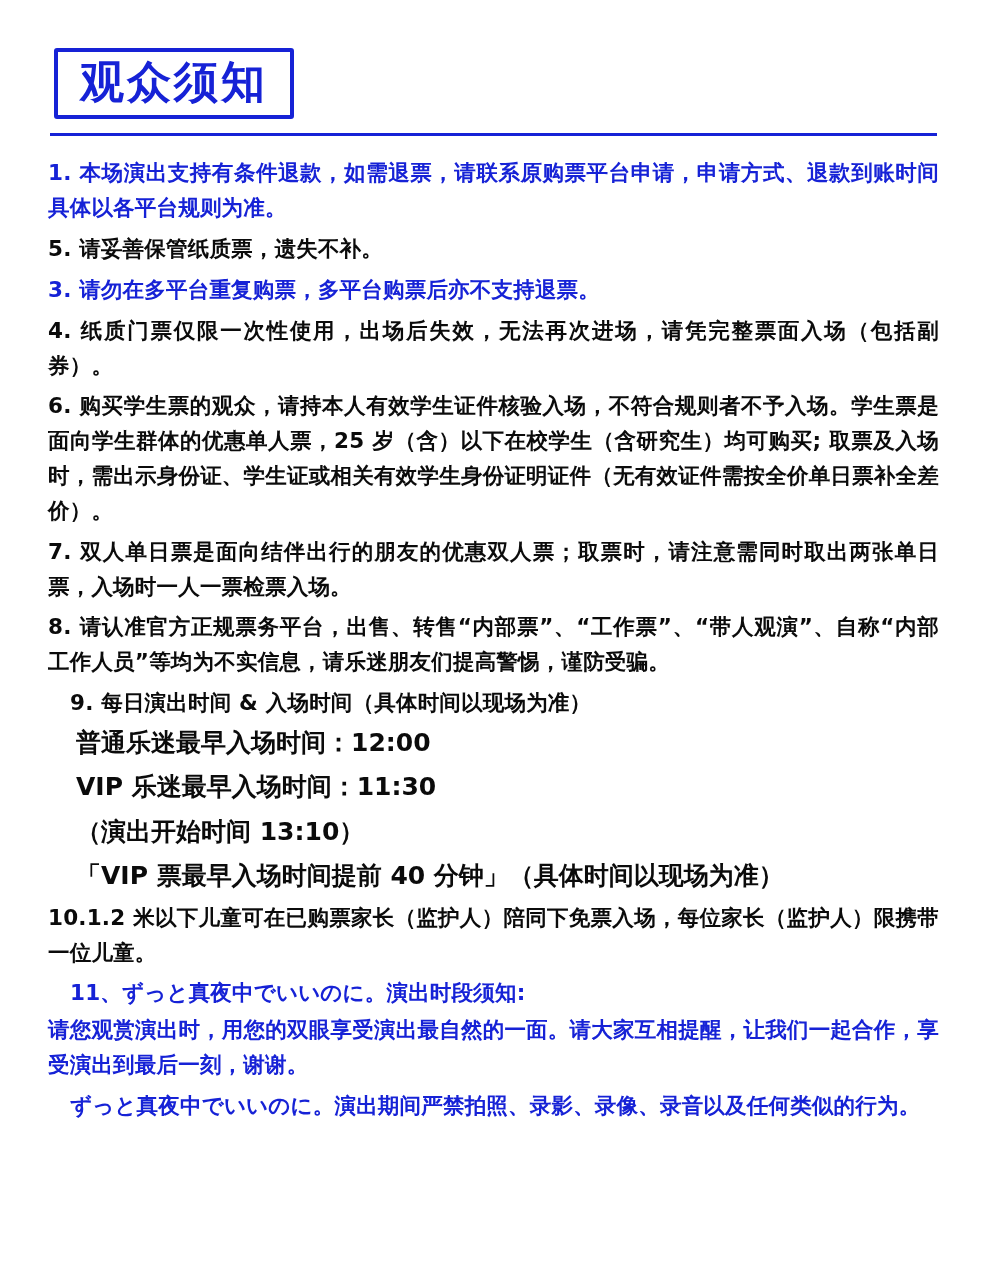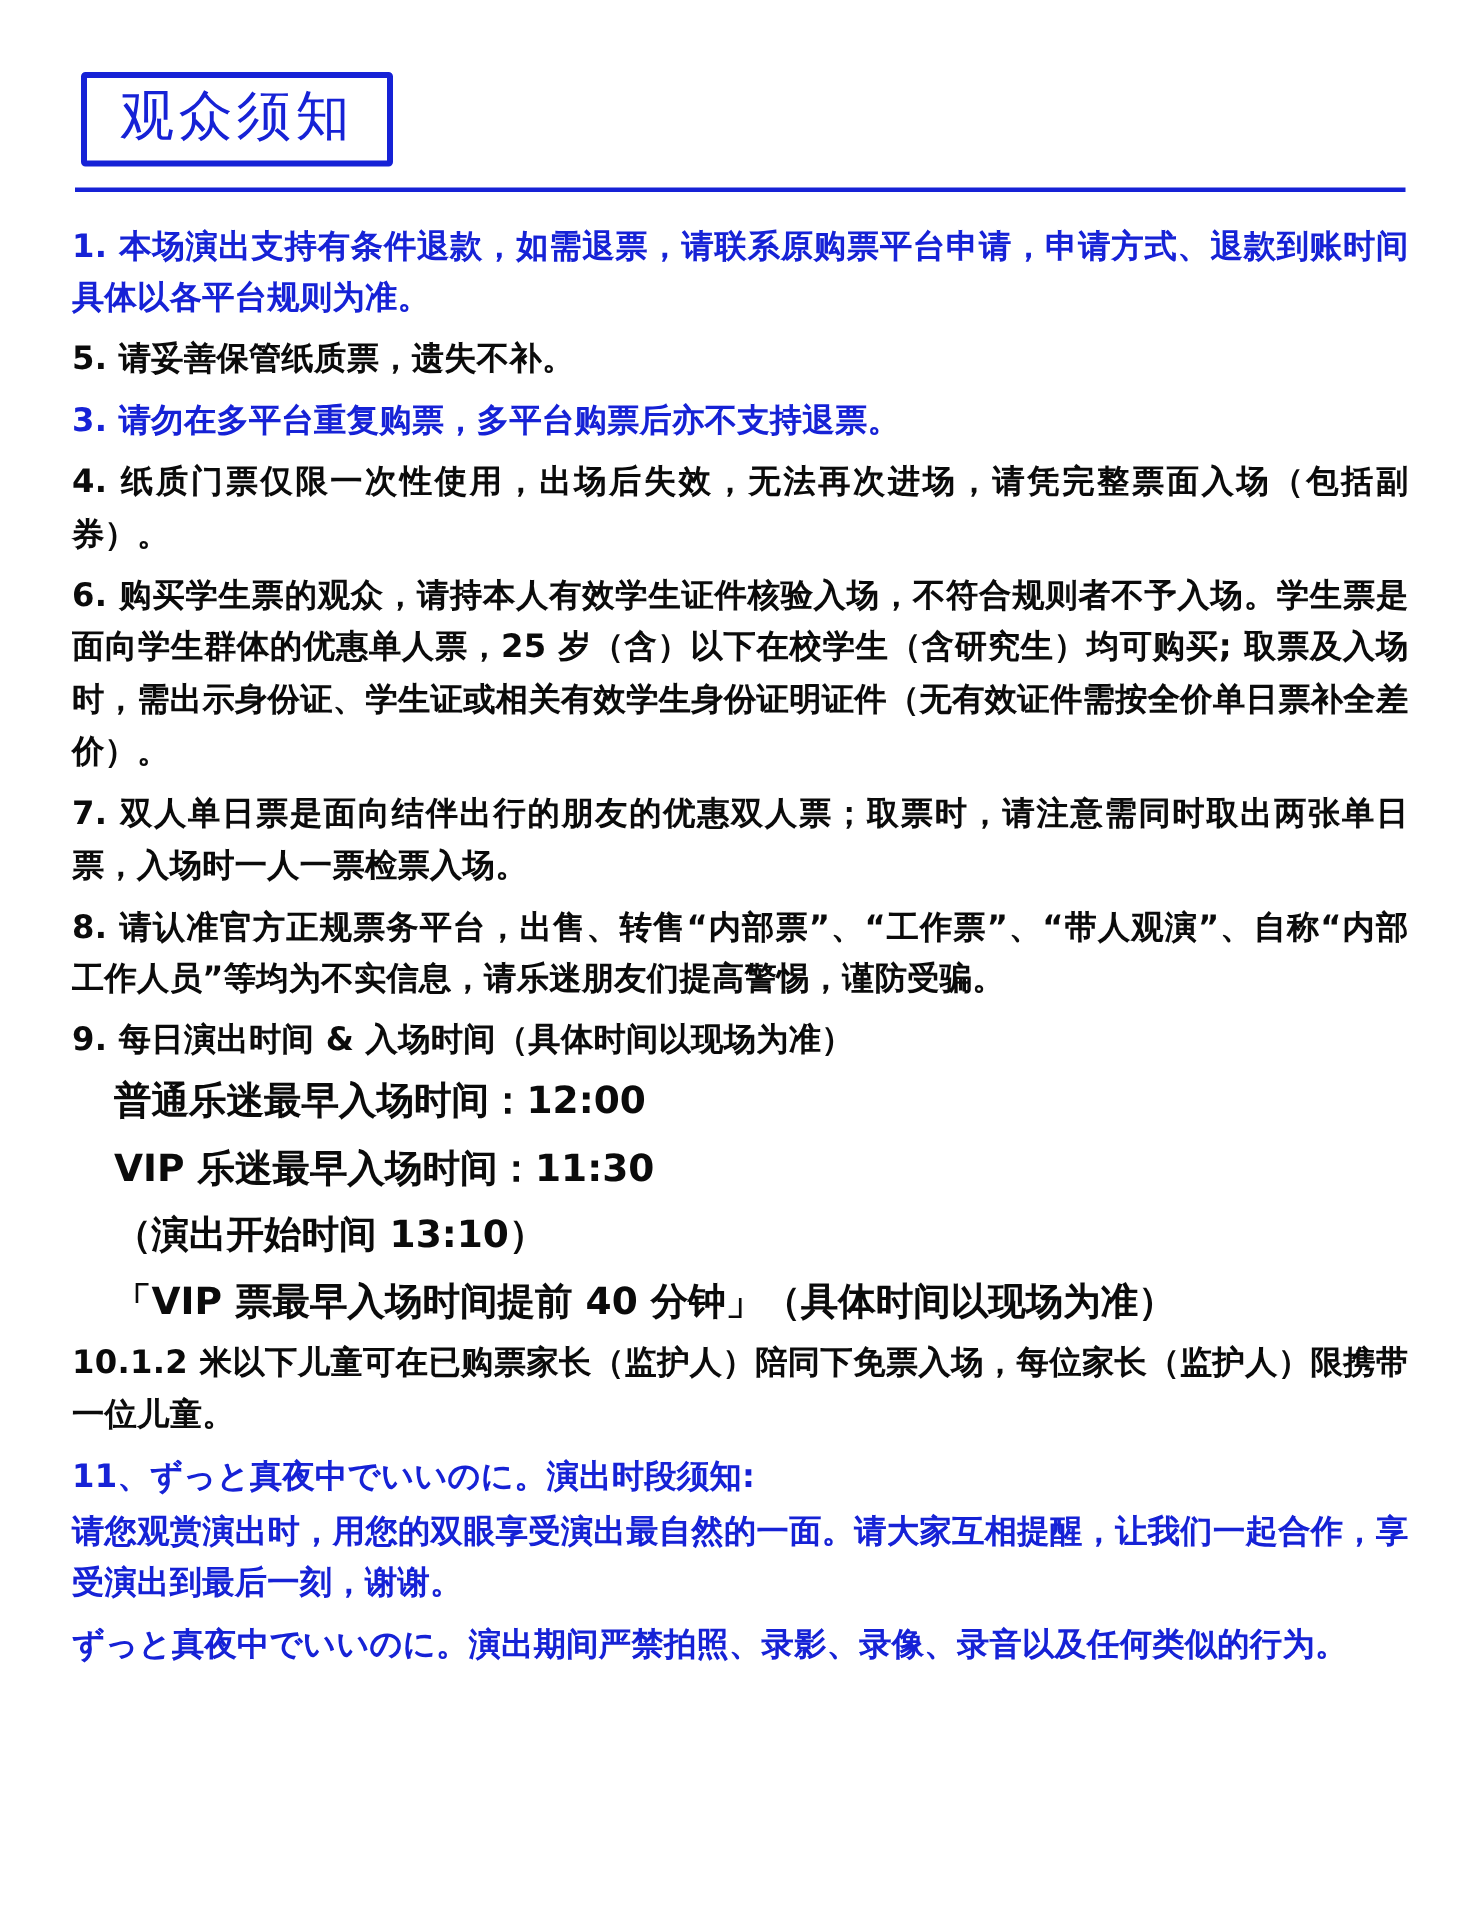--- a/index.html
+++ b/index.html
@@ -24,22 +24,22 @@
   .title-wrap {
     margin: 0 0 14px 6px;
   }
   .title-box {
     display: inline-block;
     border: 4px solid #1622d6;
     padding: 6px 22px 9px 22px;
     border-radius: 3px;
   }
   .title-box .title-text {
-    font-size: 36px;
-    font-weight: 400;
+    font-size: 44px;
+    font-weight: 700;
     letter-spacing: 3px;
     color: #1622d6;
     line-height: 1.1;
   }
   .rule {
     height: 3px;
     background: #1622d6;
     margin: 10px 2px 20px 2px;
   }
   .list {
@@ -64,20 +64,21 @@
   .sub {
     font-size: 25px;
     line-height: 1.62;
     font-weight: 700;
     color: #0b0b0b;
     margin: 0 0 4px 0;
     padding-left: 28px;
   }
   .tight {
     margin-bottom: 2px;
+    margin-left: 22px;
   }
 </style>
 </head>
 <body>
 
 <div class="page">
 
   <div class="title-wrap">
     <div class="title-box">
       <span class="title-text">观众须知</span>

